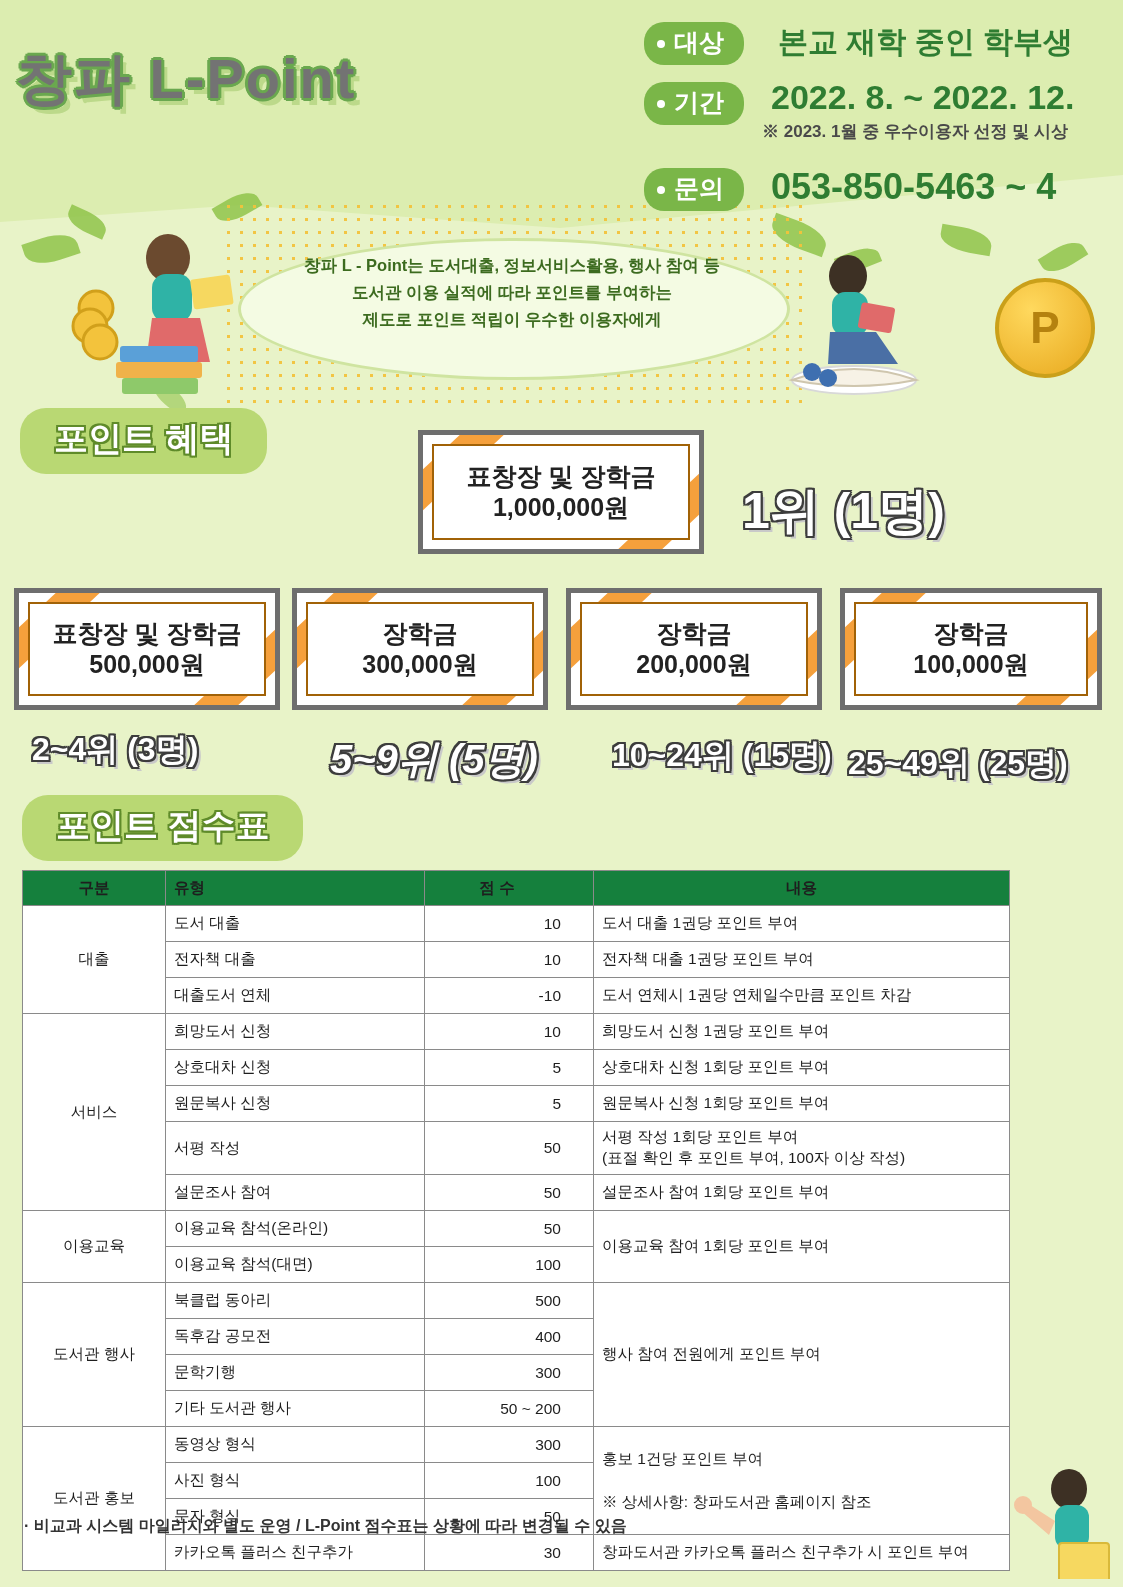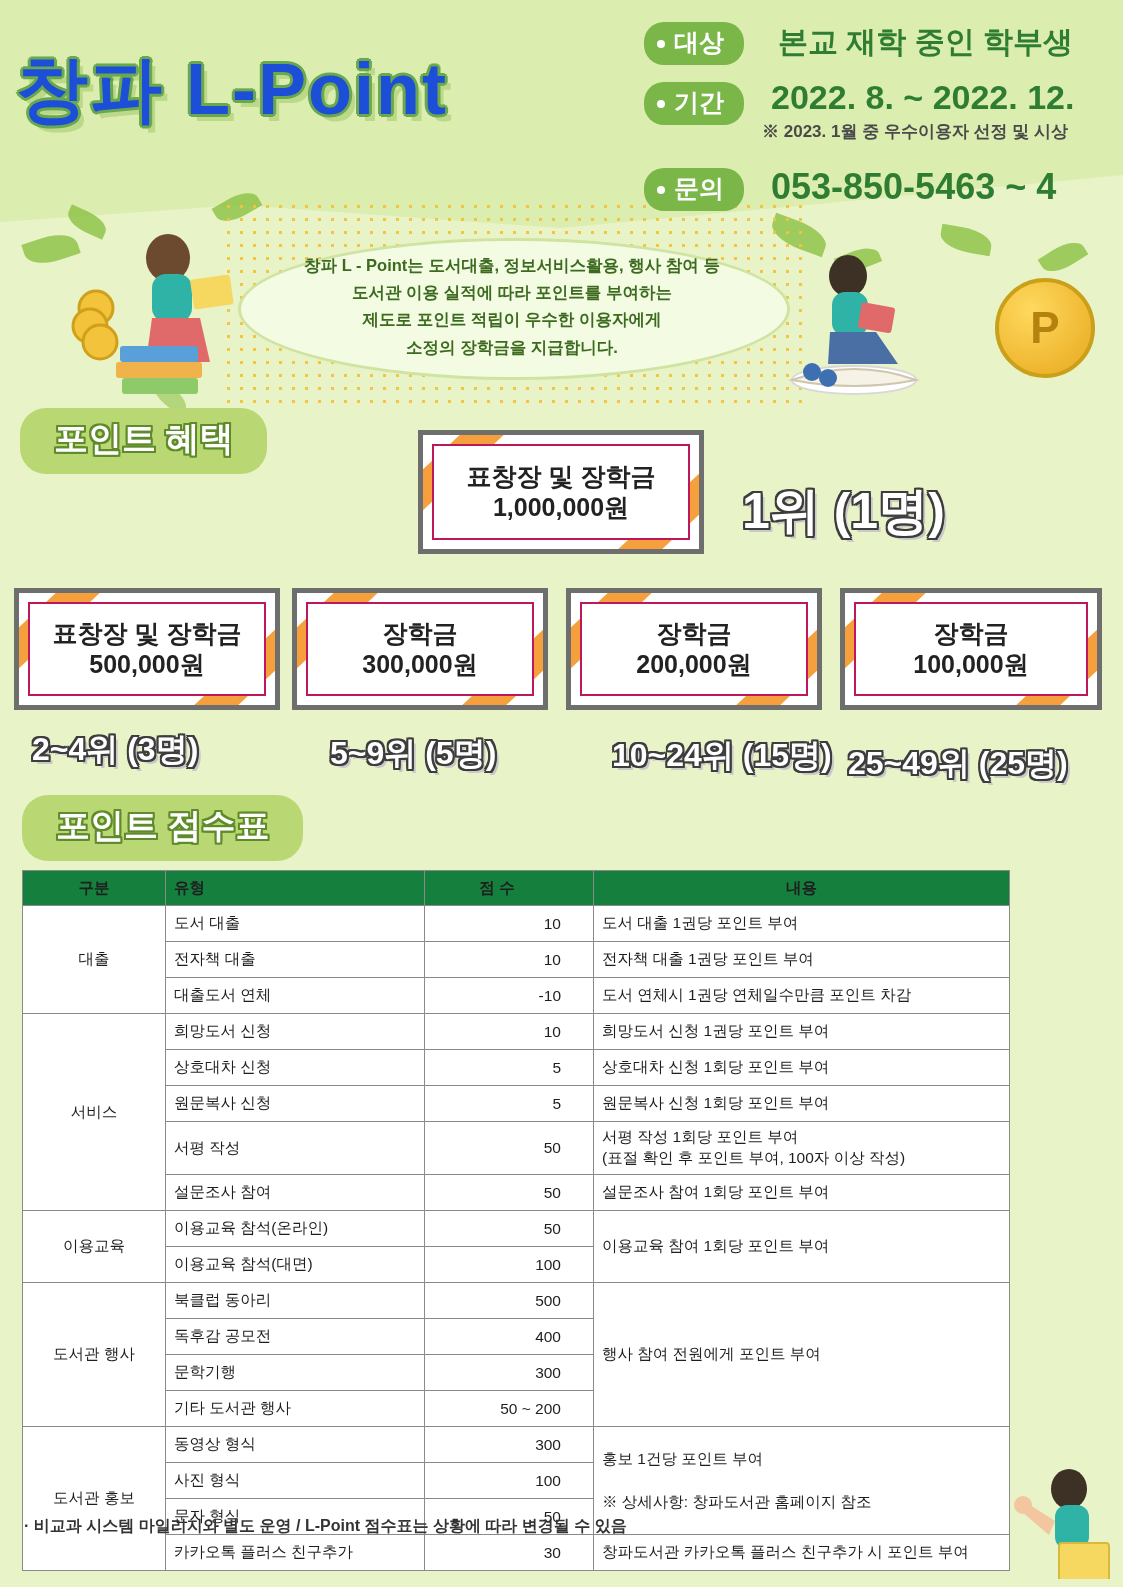--- a/index.html
+++ b/index.html
@@ -14,21 +14,21 @@
   .bg-green-top{
     position:absolute;left:0;top:0;width:1123px;height:230px;
     background:#dcedb0;
     clip-path:polygon(0 0,1123px 0,1123px 175px,860px 200px,560px 228px,240px 205px,0 222px);
     z-index:0;
   }
   .leaf{position:absolute;background:#8fc34a;border-radius:0 60% 0 60%;opacity:.85;z-index:1;}
   
   .title{
     position:absolute;left:16px;top:42px;
-    font-size:72px;font-weight:bold;color:#1d4ed8;
+    font-size:56px;font-weight:bold;color:#737373;
     -webkit-text-stroke:0px;
     text-shadow:
       3px 0 0 #6aa84f,-3px 0 0 #6aa84f,0 3px 0 #6aa84f,0 -3px 0 #6aa84f,
       2px 2px 0 #6aa84f,-2px 2px 0 #6aa84f,2px -2px 0 #6aa84f,-2px -2px 0 #6aa84f,
       6px 7px 0 #bcd98a;
     letter-spacing:2px;
     z-index:5;white-space:nowrap;
   }
   .pill{
     position:absolute;
@@ -97,21 +97,21 @@
     border:5px solid #6e6e6e;box-sizing:border-box;overflow:hidden;
   }
   .prize .ribbon{
     position:absolute;width:230px;height:30px;background:#f5a03c;
     transform:rotate(-43deg);
   }
   .prize .ribbon.tl{left:-96px;top:22px;}
   .prize .ribbon.br{right:-96px;bottom:22px;}
   .prize .inner{
     position:absolute;left:9px;top:9px;right:9px;bottom:9px;
-    background:#ffffff;border:2px solid #be185d;
+    background:#ffffff;border:2px solid #a16207;
     display:flex;flex-direction:column;align-items:center;justify-content:center;
     text-align:center;
   }
   .prize .l1{font-size:25px;font-weight:bold;color:#222;line-height:1.25;}
   .prize .l2{font-size:25px;font-weight:bold;color:#222;line-height:1.25;}
   .rank{
     position:absolute;z-index:6;font-weight:bold;color:#ffffff;
     text-shadow:2px 0 0 #3d3d3d,-2px 0 0 #3d3d3d,0 2px 0 #3d3d3d,0 -2px 0 #3d3d3d,
                 2px 2px 0 #3d3d3d,-2px -2px 0 #3d3d3d,2px -2px 0 #3d3d3d,-2px 2px 0 #3d3d3d,
                 4px 4px 0 #c9c9c9;
@@ -171,21 +171,20 @@
   <span>문의</span>
 </div>
 <div class="hdr-val" id="hv3">053-850-5463 ~ 4</div>
 
 <div class="dotring"></div>
 <div class="bubble"></div>
 <div class="bubble-text">
   <div>창파 L - Point는 도서대출, 정보서비스활용, 행사 참여 등</div>
   <div>도서관 이용 실적에 따라 포인트를 부여하는</div>
   <div>제도로 포인트 적립이 우수한 이용자에게</div>
-  <div>소정의 장학금을 지급합니다.</div>
 </div>
 
 <svg class="illus" style="left:60px;top:222px;" width="190" height="180" viewBox="0 0 190 180">
   <ellipse cx="108" cy="36" rx="22" ry="24" fill="#6b4a2f"></ellipse>
   <rect x="92" y="52" width="40" height="48" rx="14" fill="#2fb3a6"></rect>
   <path d="M92 96 L140 96 L150 140 L86 140 Z" fill="#e06a6a"></path>
   <rect x="130" y="58" width="40" height="30" rx="3" fill="#f6d860" transform="rotate(-8 130 58)"></rect>
   <rect x="60" y="124" width="78" height="16" rx="3" fill="#5aa0d8"></rect>
   <rect x="56" y="140" width="86" height="16" rx="3" fill="#f0b24a"></rect>
   <rect x="62" y="156" width="76" height="16" rx="3" fill="#8ec96a"></rect>
@@ -232,21 +231,21 @@
 <div class="rank" style="left:32px;top:728px;font-size:32px;">2~4위 (3명)</div>
 
 <div class="prize" style="left:292px;top:588px;width:256px;height:122px;">
   <div class="ribbon tl"></div>
   <div class="ribbon br"></div>
   <div class="inner">
     <div class="l1">장학금</div>
     <div class="l2">300,000원</div>
   </div>
 </div>
-<div class="rank" style="left:330px;top:732px;font-size:32px;">5~9위 (5명)</div>
+<div class="rank" style="left:330px;top:732px;font-size:40px;font-style:italic;">5~9위 (5명)</div>
 
 <div class="prize" style="left:566px;top:588px;width:256px;height:122px;">
   <div class="ribbon tl"></div>
   <div class="ribbon br"></div>
   <div class="inner">
     <div class="l1">장학금</div>
     <div class="l2">200,000원</div>
   </div>
 </div>
 <div class="rank" style="left:612px;top:734px;font-size:32px;">10~24위 (15명)</div>

